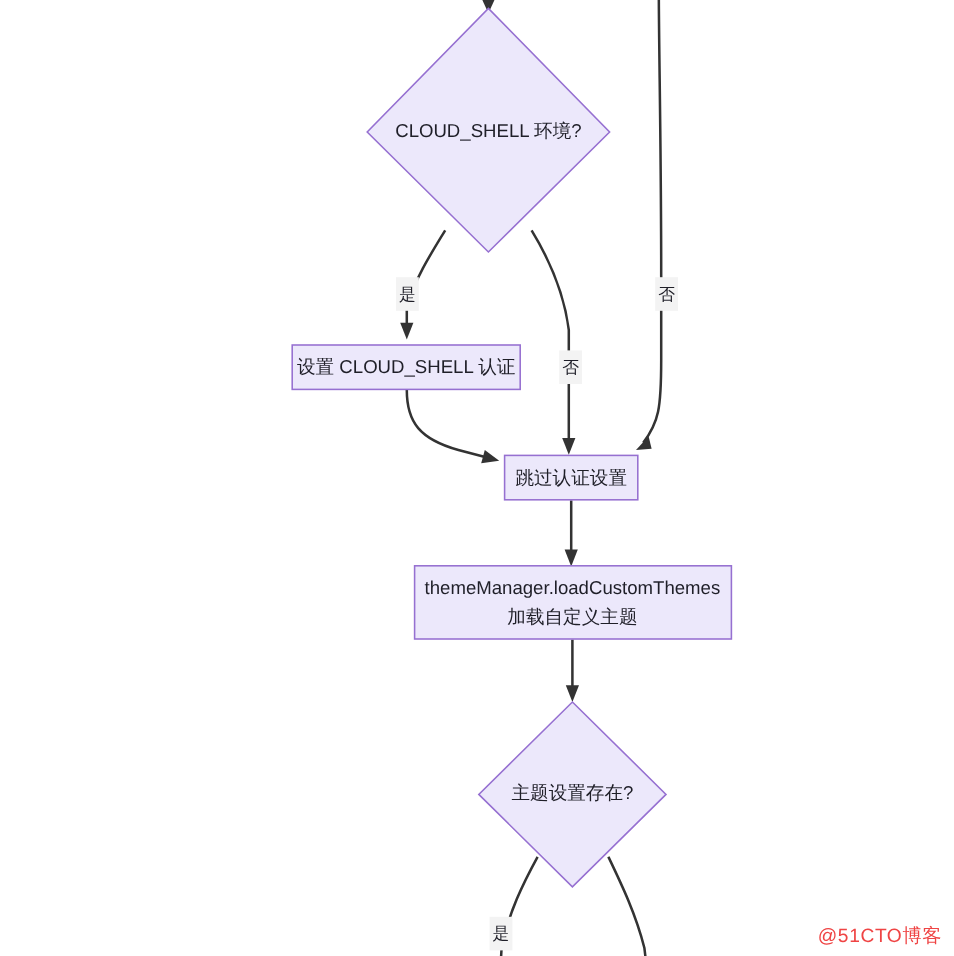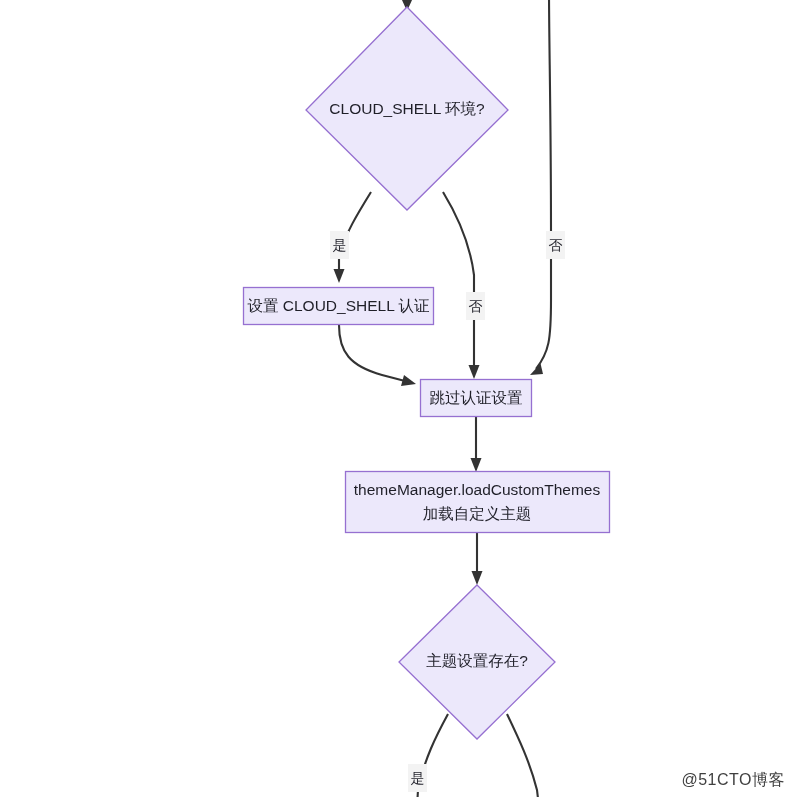--- a/index.html
+++ b/index.html
@@ -62,21 +62,21 @@
     font-size: 14px;
     text-anchor: middle;
     dominant-baseline: middle;
   }
   #watermark {
     position: absolute;
     right: 10px;
     bottom: 6px;
     font-family: "Liberation Sans", "DejaVu Sans", sans-serif;
     font-size: 16px;
-    color: #404040;
+    color: #ef4444;
     letter-spacing: 0.5px;
     user-select: none;
   }
 </style>
 </head>
 <body>
 
 <div id="flow-root">
 
   <svg id="flow-svg" viewBox="0 0 795 797" xmlns="http://www.w3.org/2000/svg">

